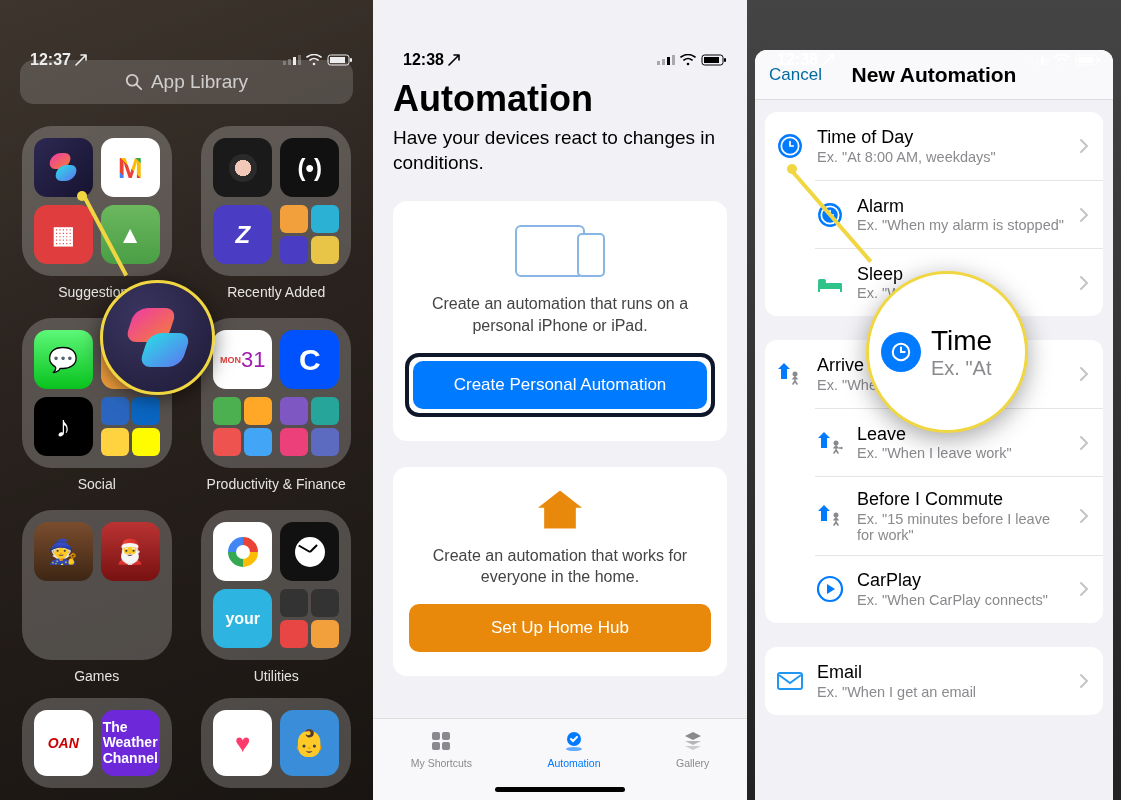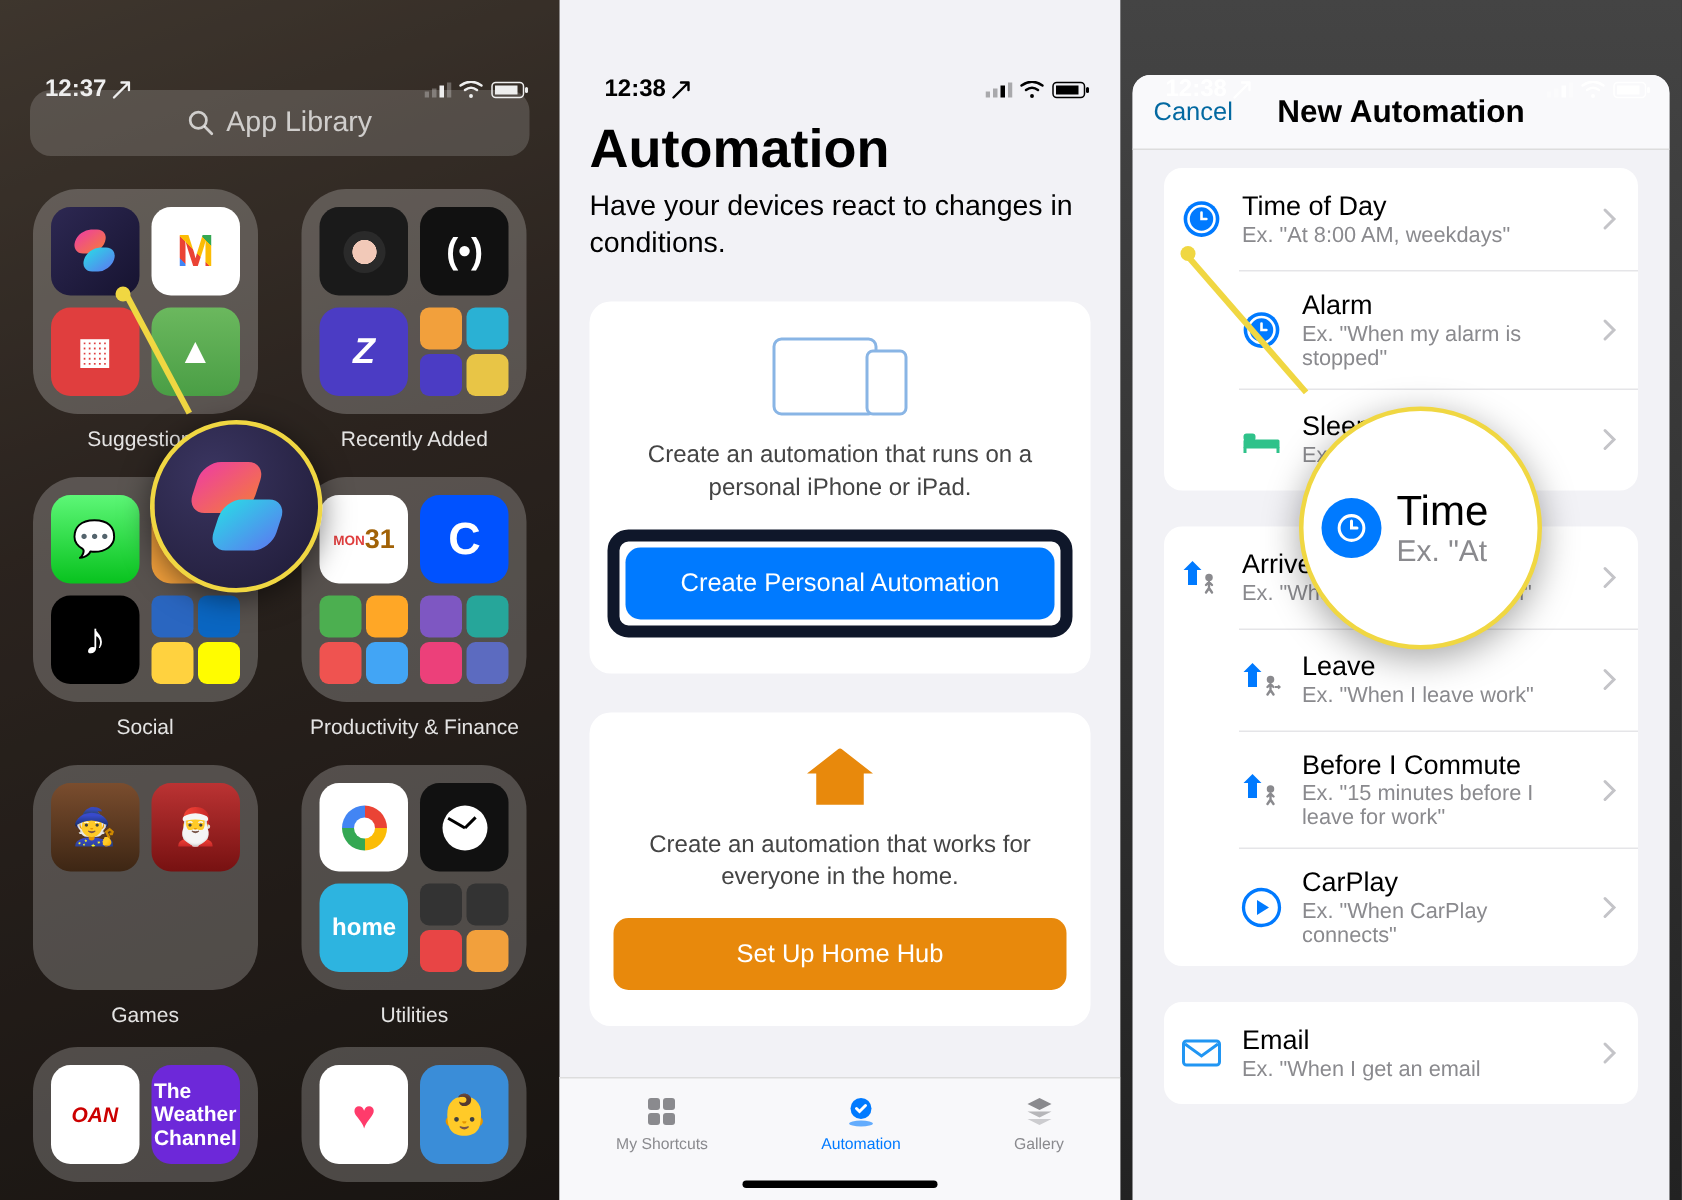--- a/index.html
+++ b/index.html
@@ -44,37 +44,37 @@
 
 .bg2 { position:absolute; inset:0; background:#f2f2f6; }
 .content2 { position:absolute; inset:0; padding:78px 20px 0; }
 .h1 { font-size:36px; font-weight:800; color:#000; }
 .sub { font-size:19px; color:#000; margin-top:6px; line-height:1.3; }
 .card { background:#fff; border-radius:14px; padding:24px 16px; margin-top:26px; text-align:center; }
 .card .desc { font-size:16px; color:#444; margin:16px 0; line-height:1.35; }
 .btn { height:48px; border-radius:10px; display:flex; align-items:center; justify-content:center; font-size:17px; font-weight:500; color:#fff; }
 .btn-blue { background:#007aff; }
 .btn-orange { background:#e8890c; }
-.highlight-btn { border:8px solid #0f172a; padding:4px; border-radius:14px; margin:0 -4px; }
+.highlight-btn { border:4px solid #0f172a; padding:4px; border-radius:14px; margin:0 -4px; }
 .devices { display:flex; align-items:flex-end; justify-content:center; gap:4px; margin-bottom:8px; }
 .ipad { width:70px; height:52px; border:2.5px solid #89b5e5; border-radius:6px; }
 .iphone { width:28px; height:44px; border:2.5px solid #89b5e5; border-radius:5px; margin-left:-12px; background:#fff; }
 .house { width:44px; height:38px; background:#e8890c; position:relative; margin:0 auto 6px; clip-path:polygon(50% 0,100% 45%,86% 45%,86% 100%,14% 100%,14% 45%,0 45%); }
 .tabbar { position:absolute; bottom:0; left:0; right:0; height:82px; background:rgba(248,248,250,.94); border-top:1px solid #ddd; display:flex; justify-content:space-around; align-items:flex-start; padding-top:10px; }
 .tab { display:flex; flex-direction:column; align-items:center; gap:4px; font-size:10.5px; color:#8a8a8e; }
 .tab.active { color:#007aff; }
 .tab svg { width:24px; height:24px; }
 .homebar { position:absolute; bottom:8px; left:50%; transform:translateX(-50%); width:130px; height:5px; background:#000; border-radius:3px; }
 
 
 .sheet { position:absolute; top:50px; left:8px; right:8px; bottom:0; background:#f2f2f6; border-radius:12px 12px 0 0; overflow:hidden; }
 .navbar { height:50px; display:flex; align-items:center; position:relative; border-bottom:0.5px solid #ddd; background:#f9f9fb; }
 .navbar .cancel { position:absolute; left:14px; color:#0369a1; font-size:17px; }
 .navbar .title { margin:0 auto; font-weight:600; font-size:21px; }
-.list { padding:12px 21px; }
+.list { padding:12px 10px; }
 .group { background:#fff; border-radius:12px; margin-bottom:24px; overflow:hidden; }
 .row { display:flex; align-items:center; padding:12px 14px 12px 10px; gap:12px; position:relative; min-height:68px; }
 .row + .row { border-top:0.5px solid #e5e5e8; margin-left:50px; padding-left:0; }
 .row .ico { width:30px; height:30px; flex-shrink:0; display:flex; align-items:center; justify-content:center; }
 .row .txt { flex:1; min-width:0; }
 .row .rt { font-size:18px; color:#000; line-height:1.15; }
 .row .rs { font-size:14.5px; color:#8a8a8e; margin-top:1px; }
 .chev { color:#c4c4c8; flex-shrink:0; }
 .bgdim { position:absolute; inset:0; background:linear-gradient(#444,#222); }
 
@@ -170,21 +170,21 @@
               <div style="background:#fffc00"></div>
             </div>
         </div>
         <div class="flabel">Social</div>
       </div>
 
       <div class="folder">
         <div class="fbox">
           <div class="ficon" style="background:#fff;color:#e03e3e;flex-direction:row;font-size:10px">
               <div style="font-size:9px">MON</div>
-              <div style="font-size:18px;font-weight:700;color:#a16207">31</div>
+              <div style="font-size:22px;font-weight:400;color:#a21caf">31</div>
             </div>
           <div class="ficon" style="background:#0052ff;font-size:30px">C</div>
           <div class="mini">
               <div style="background:#4caf50"></div>
               <div style="background:#ffa726"></div>
               <div style="background:#ef5350"></div>
               <div style="background:#42a5f5"></div>
             </div>
           <div class="mini">
               <div style="background:#7e57c2"></div>
@@ -212,21 +212,21 @@
               <div style="width:30px;height:30px;border-radius:50%;background:conic-gradient(#ea4335 0 90deg,#fbbc05 90deg 180deg,#34a853 180deg 270deg,#4285f4 270deg);display:flex;align-items:center;justify-content:center">
                 <div style="width:14px;height:14px;border-radius:50%;background:#fff"></div>
               </div>
             </div>
           <div class="ficon" style="background:#111">
               <div style="width:30px;height:30px;border-radius:50%;background:#fff;position:relative">
                 <div style="position:absolute;top:50%;left:50%;width:2px;height:10px;background:#000;transform-origin:bottom;transform:translate(-50%,-100%) rotate(45deg)"></div>
                 <div style="position:absolute;top:50%;left:50%;width:2px;height:13px;background:#000;transform-origin:bottom;transform:translate(-50%,-100%) rotate(-60deg)"></div>
               </div>
             </div>
-          <div class="ficon" style="background:#2db4e0;font-size:16px">home</div>
+          <div class="ficon" style="background:#2db4e0;font-size:16px">your</div>
           <div class="mini">
               <div style="background:#333"></div>
               <div style="background:#333"></div>
               <div style="background:#e84545"></div>
               <div style="background:#f2a03c"></div>
             </div>
         </div>
         <div class="flabel">Utilities</div>
       </div>
 

